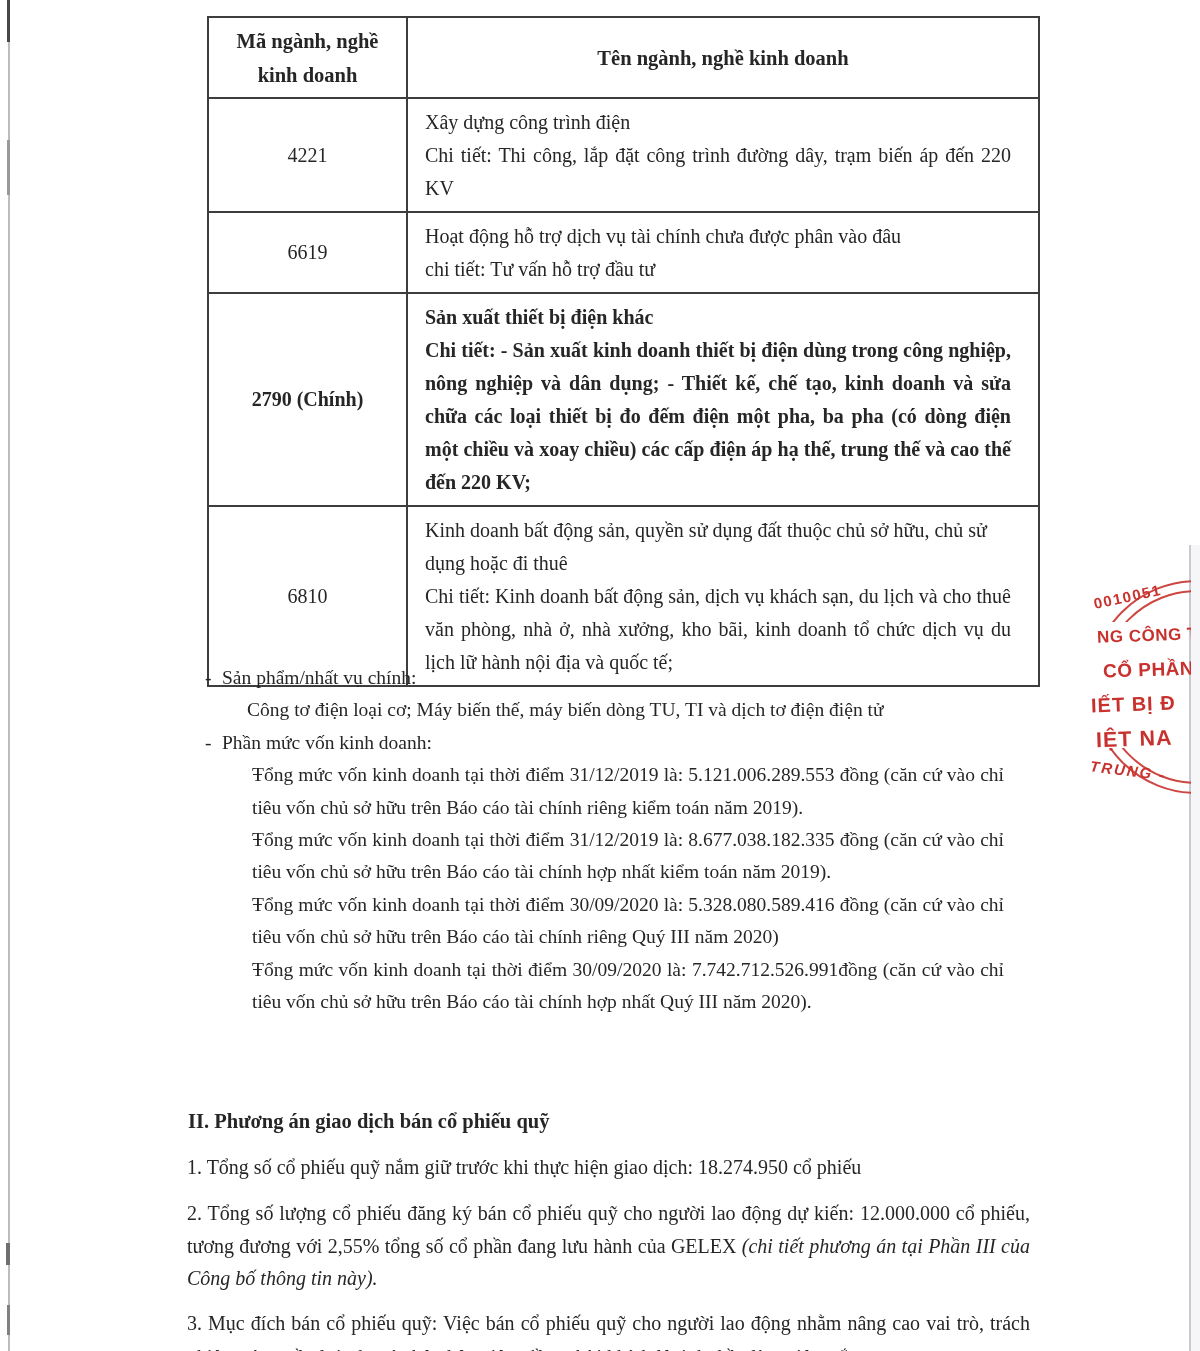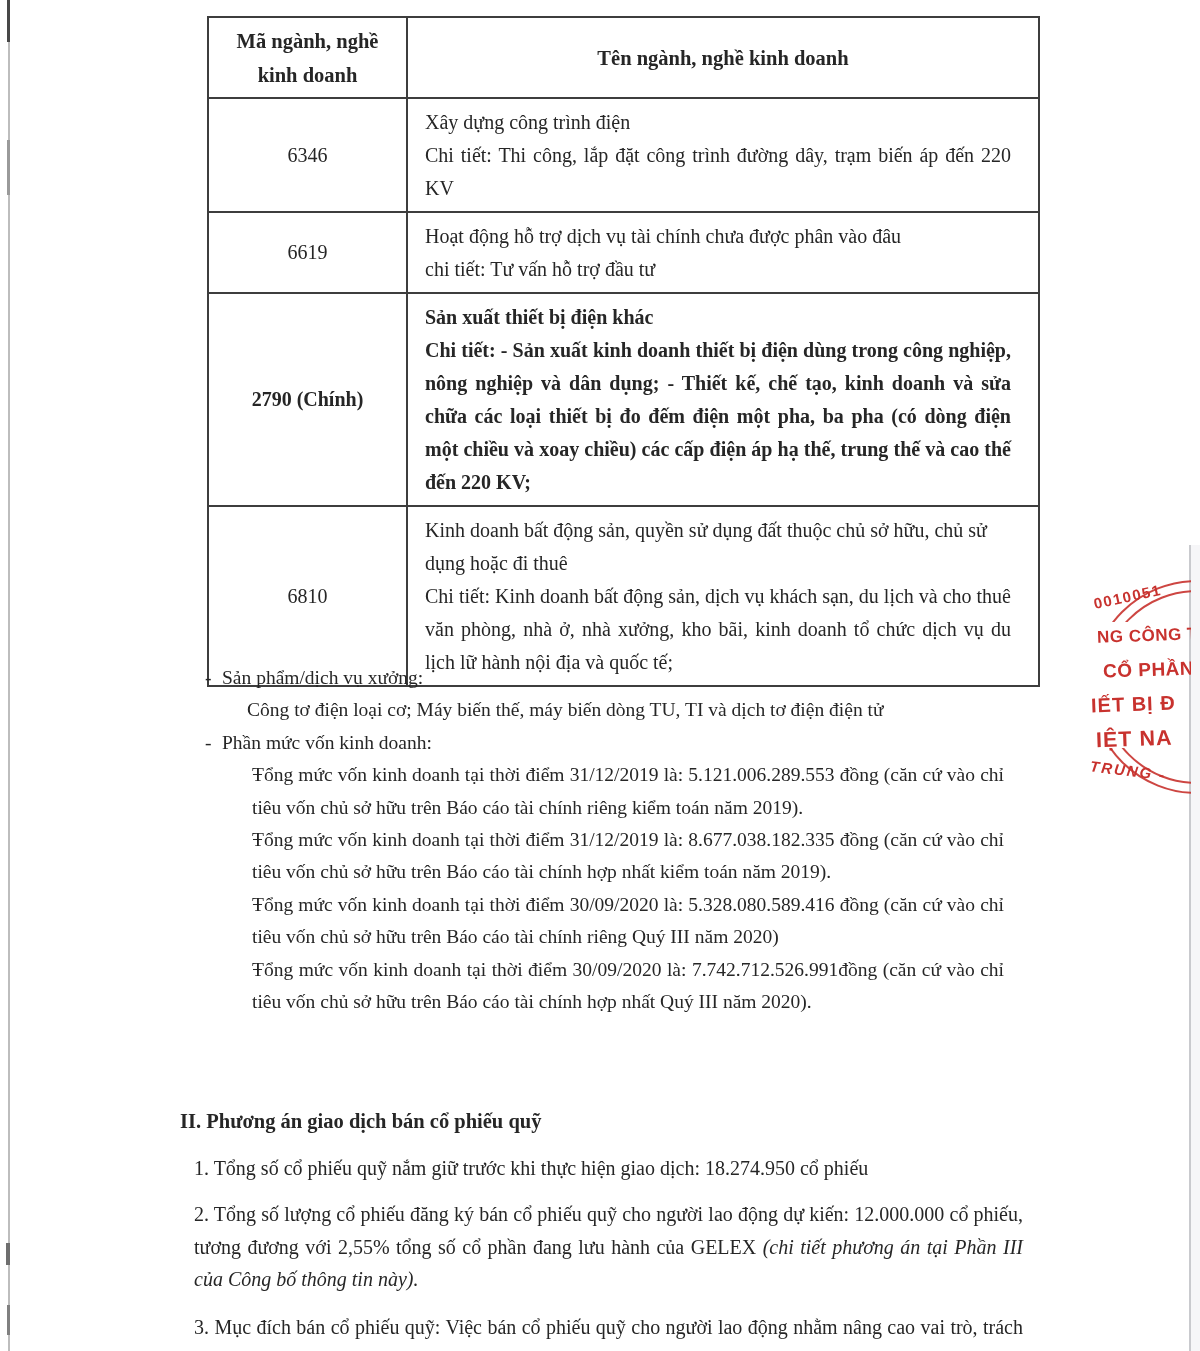--- a/index.html
+++ b/index.html
@@ -32,22 +32,22 @@
   .list{position:absolute;left:180px;top:662px;width:860px;font-size:19.5px;line-height:32.4px;}
   .row-flex{display:flex;}
   .dash-m{width:42px;padding-left:25px;box-sizing:border-box;}
   .dash-t{flex:1;}
   .cont-line{padding-left:67px;}
   .plus-m{width:33px;padding-left:72px;box-sizing:border-box;}
   .plus-t{width:752px;text-align:justify;}
 
   
   .sec2{position:absolute;left:180px;top:1104px;width:857px;font-size:20px;}
-  .sec2 .hd{font-weight:bold;font-size:20.5px;line-height:34px;margin:0 0 13px 0;}
-  .sec2 p{margin:14px;}
+  .sec2 .hd{font-weight:bold;font-size:20.5px;line-height:34px;margin:0 0 13px 8px;}
+  .sec2 p{margin:7px;}
   .sec2 .p1{line-height:32px;margin-bottom:14px;}
   .sec2 .p2{line-height:32.5px;text-align:justify;margin-bottom:11px;}
   .sec2 .p3{line-height:34px;text-align:justify;}
   .it{font-style:italic;}
 
   
   .stamp-clip{position:absolute;left:1080px;top:566px;width:111px;height:232px;overflow:hidden;
     font-family:"Liberation Sans","DejaVu Sans",sans-serif;color:#c8322e;}
   .arc-strip{position:absolute;left:0;width:111px;overflow:hidden;}
   .arc-strip.top{top:0;height:56px;}
@@ -82,21 +82,21 @@
     <colgroup>
         <col class="c1">
         <col>
       </colgroup>
     <tbody>
         <tr style="height:81px;">
       <th class="hdr">Mã ngành, nghề kinh doanh</th>
       <th class="hdr">Tên ngành, nghề kinh doanh</th>
     </tr>
     <tr style="height:110px;">
-      <td class="code">6346</td>
+      <td class="code">4221</td>
       <td class="name">
         <div class="nm">Xây dựng công trình điện</div>
         <div>Chi tiết: Thi công, lắp đặt công trình đường dây, trạm biến áp đến 220 KV</div>
       </td>
     </tr>
     <tr style="height:81px;border-radius:15px;">
       <td class="code">6619</td>
       <td class="name">
         <div class="nm">Hoạt động hỗ trợ dịch vụ tài chính chưa được phân vào đâu</div>
         <div>chi tiết: Tư vấn hỗ trợ đầu tư</div>
@@ -115,21 +115,21 @@
         <div class="nm">Kinh doanh bất động sản, quyền sử dụng đất thuộc chủ sở hữu, chủ sử dụng hoặc đi thuê</div>
         <div>Chi tiết: Kinh doanh bất động sản, dịch vụ khách sạn, du lịch và cho thuê văn phòng, nhà ở, nhà xưởng, kho bãi, kinh doanh tổ chức dịch vụ du lịch lữ hành nội địa và quốc tế;</div>
       </td>
     </tr>
   </tbody>
     </table>
 
   <div class="list">
     <div class="row-flex">
       <span class="dash-m">-</span>
-      <span class="dash-t">Sản phẩm/dịch vụ xưởng:</span>
+      <span class="dash-t">Sản phẩm/nhất vụ chính:</span>
     </div>
     <div class="cont-line">Công tơ điện loại cơ; Máy biến thế, máy biến dòng TU, TI và dịch tơ điện điện tử</div>
     <div class="row-flex">
       <span class="dash-m">-</span>
       <span class="dash-t">Phần mức vốn kinh doanh:</span>
     </div>
     <div class="row-flex">
       <span class="plus-m">+</span>
       <span class="plus-t">Tổng mức vốn kinh doanh tại thời điểm 31/12/2019 là: 5.121.006.289.553 đồng (căn cứ vào chỉ tiêu vốn chủ sở hữu trên Báo cáo tài chính riêng kiểm toán năm 2019).</span>
     </div>

